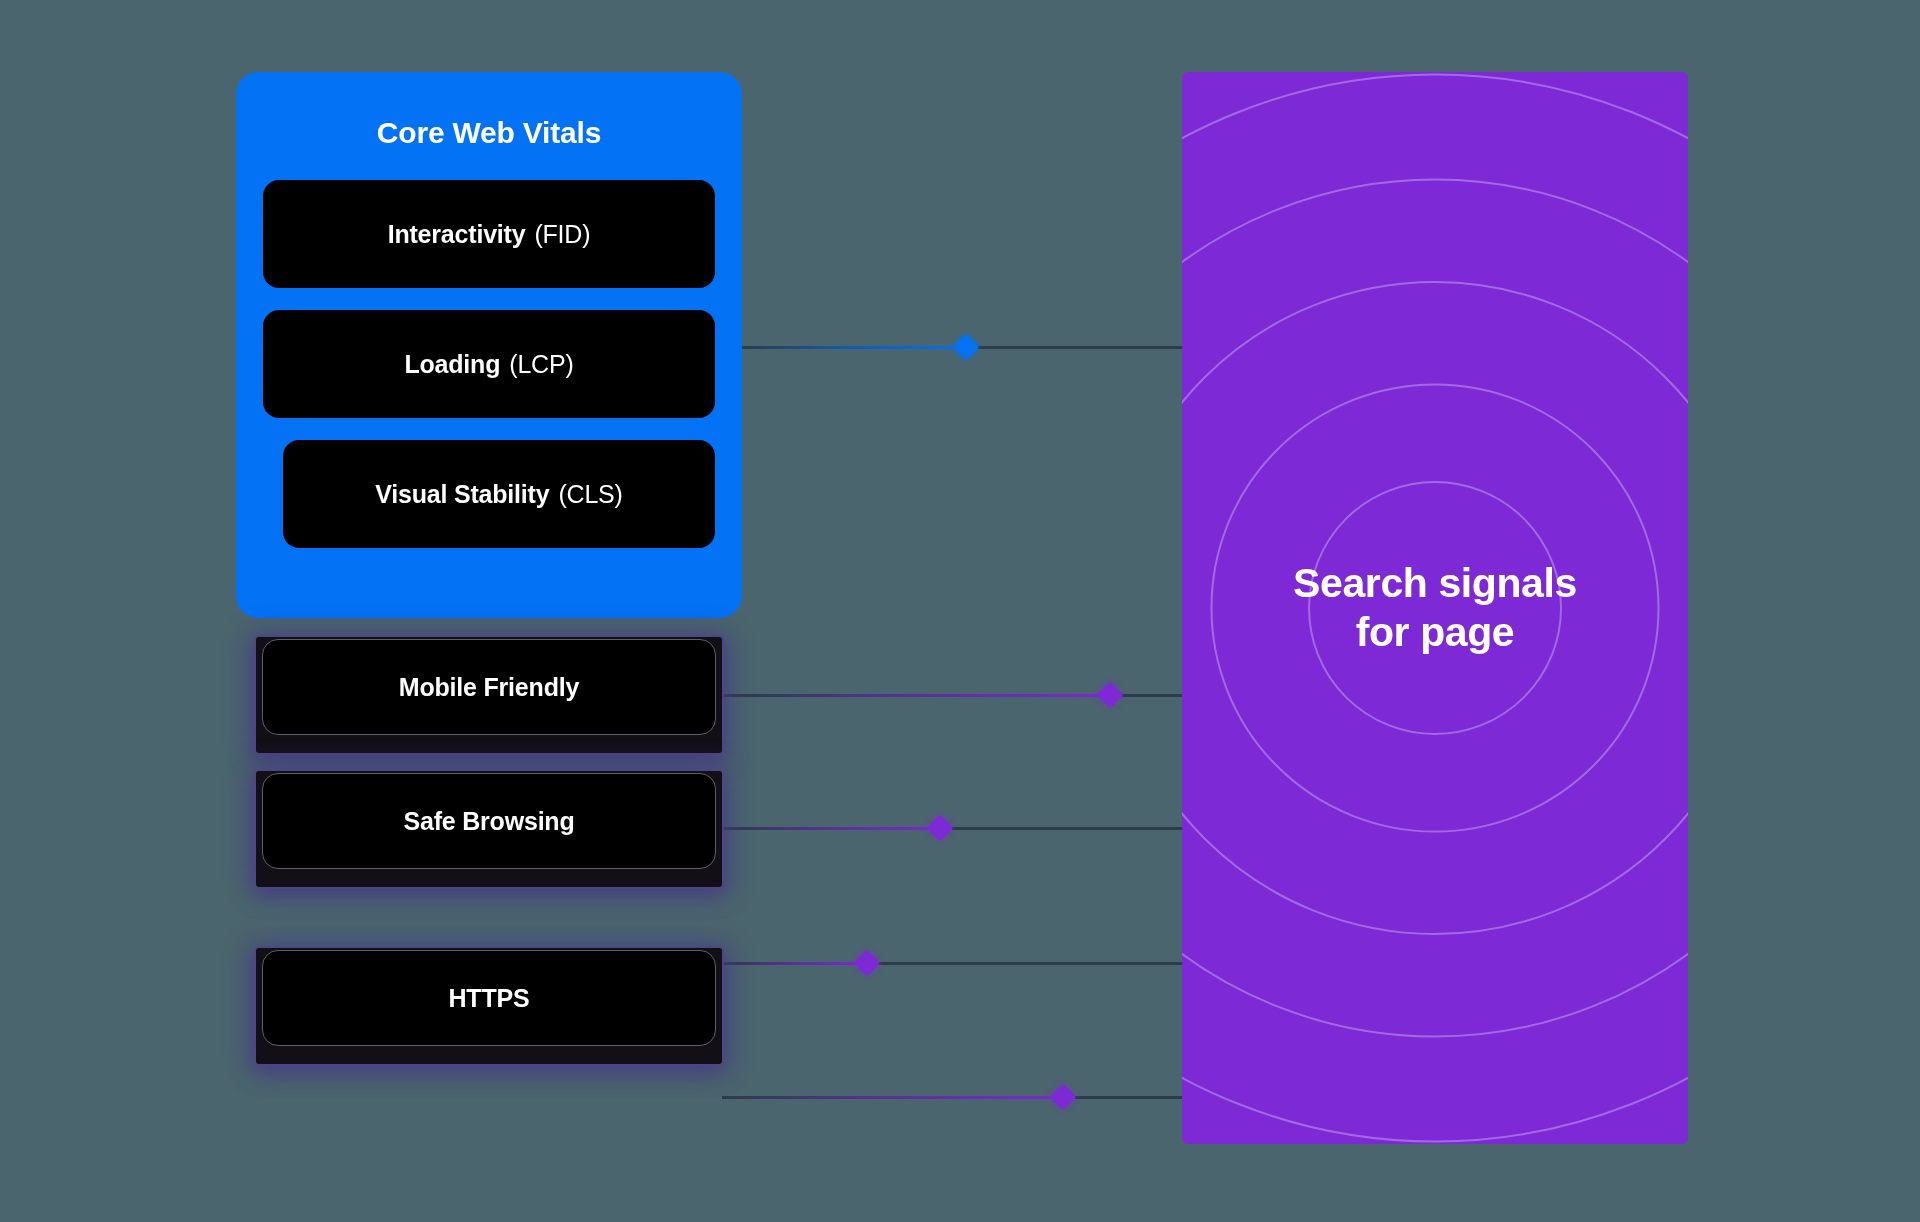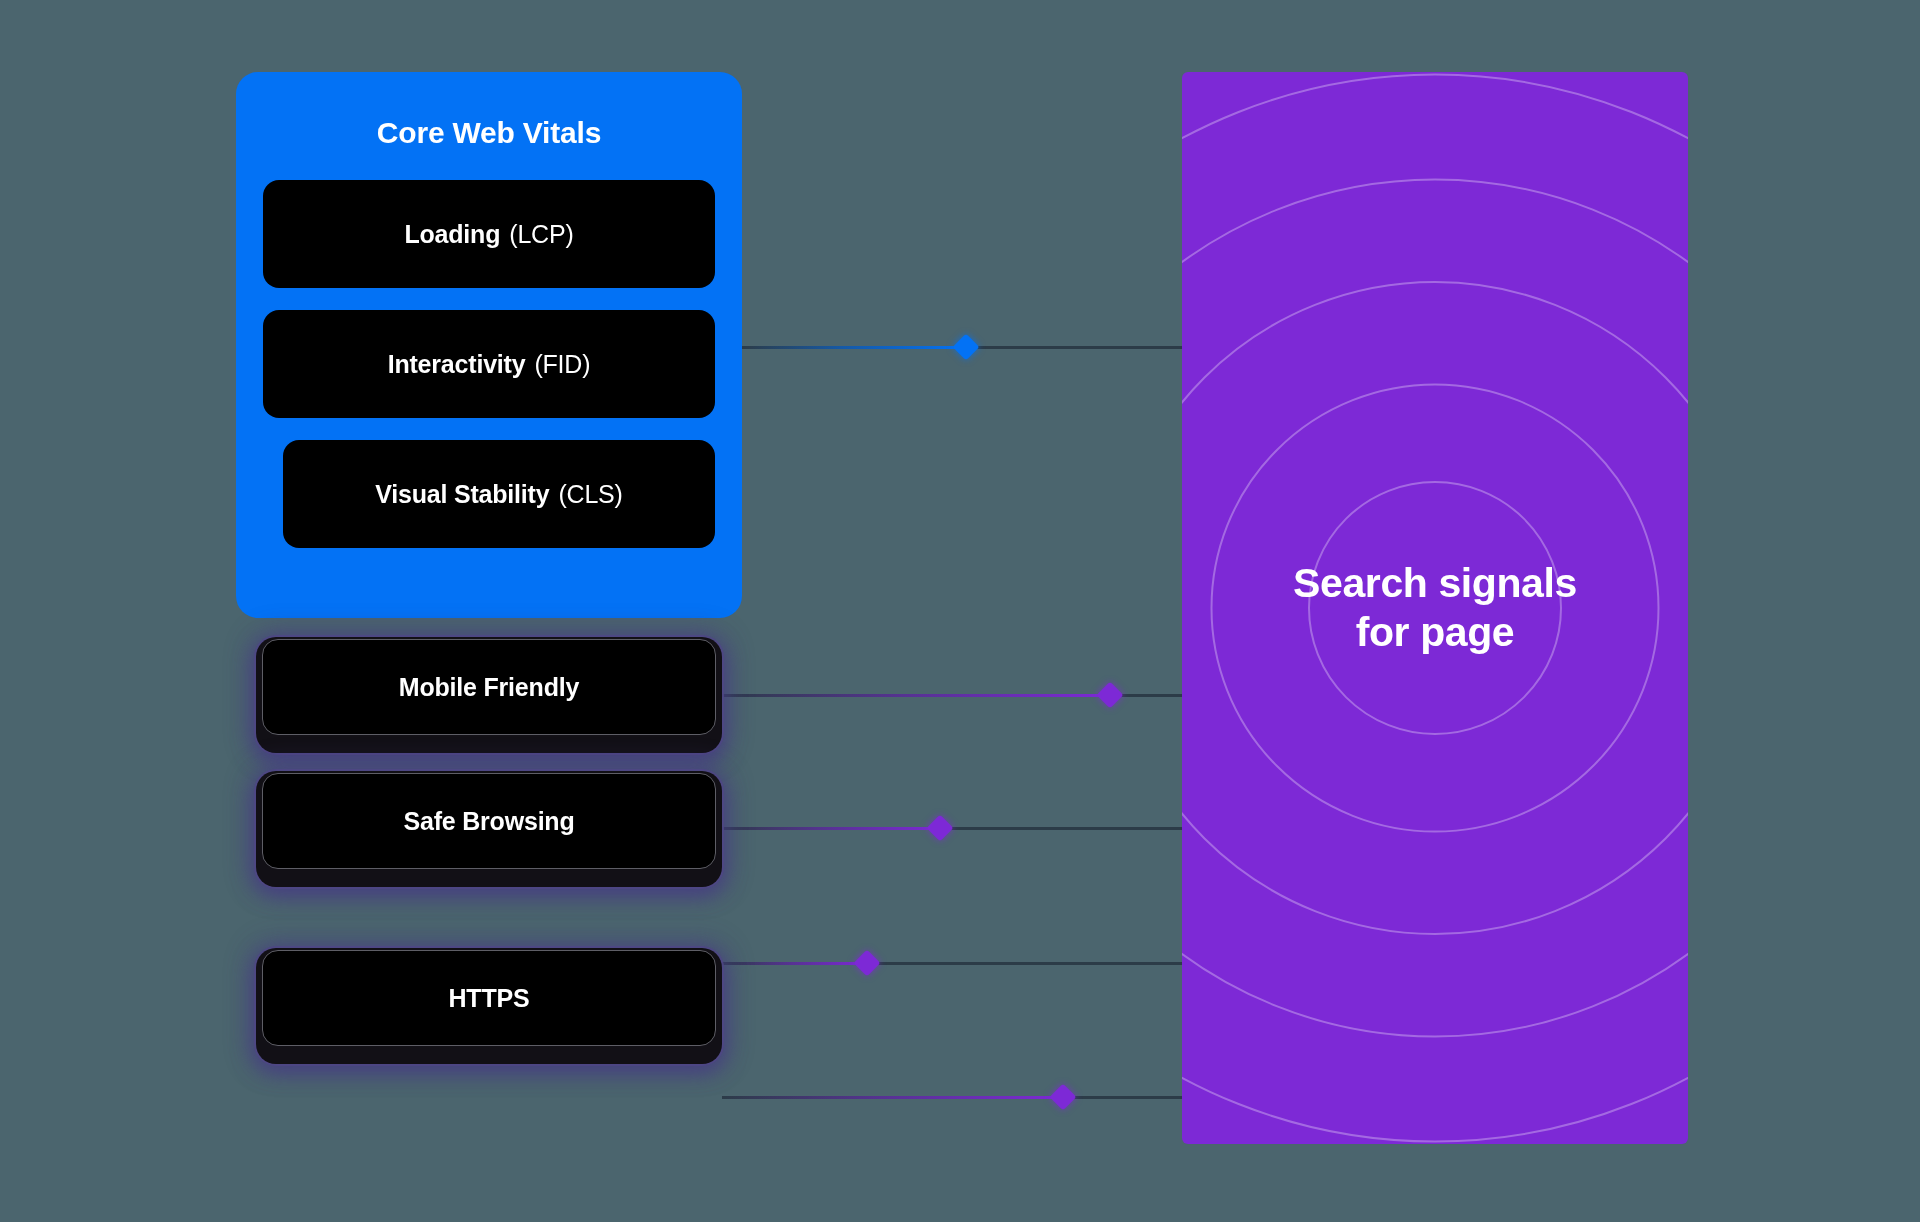--- a/index.html
+++ b/index.html
@@ -95,21 +95,21 @@
   .cwv-item:last-child { margin-bottom: 0; margin-left: 20px; }
   .cwv-item .strong { font-weight: bold; }
   .cwv-item .light  { font-weight: normal; margin-left: 9px; }
 
   
   .signal-box {
     position: absolute;
     left: 256px;
     width: 466px;
     height: 116px;
-    border-radius: 20px;
+    border-radius: 3px;
     background: #121016;
     box-shadow:
       0 0 0 2px rgba(79,70,133,0.85),
       0 6px 20px 3px rgba(70,58,132,0.75),
       0 0 26px 6px rgba(70,58,132,0.45);
   }
   .signal-inner {
     position: absolute;
     left: 6px;
     right: 6px;
@@ -202,27 +202,27 @@
       <div class="rail"></div>
       <div class="flow" style="width:341px;"></div>
       <div class="diamond purple" style="left:341px; top:1px;"></div>
     </div>
   </div>
 
   <div class="cwv-panel">
     <div class="cwv-title">Core Web Vitals</div>
 
     <div class="cwv-item">
+      <span class="strong">Interactivity</span>
+      <span class="light">(FID)</span>
+    </div>
+
+    <div class="cwv-item">
       <span class="strong">Loading</span>
       <span class="light">(LCP)</span>
-    </div>
-
-    <div class="cwv-item">
-      <span class="strong">Interactivity</span>
-      <span class="light">(FID)</span>
     </div>
 
     <div class="cwv-item">
       <span class="strong">Visual Stability</span>
       <span class="light">(CLS)</span>
     </div>
   </div>
 
   <div class="signal-box" style="top:637px;">
     <div class="signal-inner">Mobile Friendly</div>

